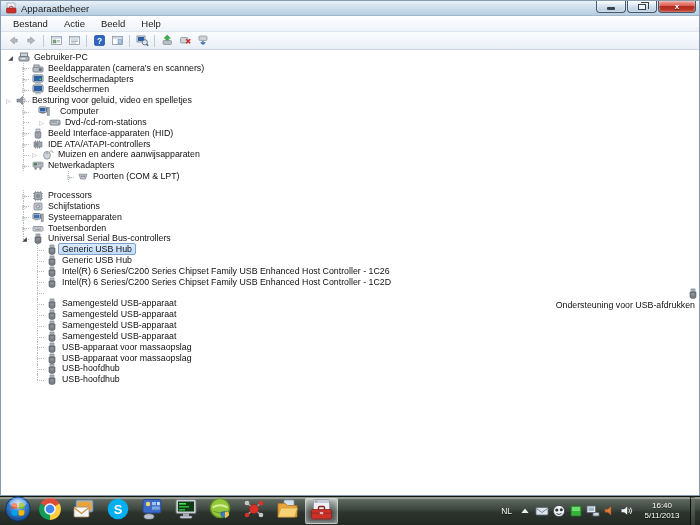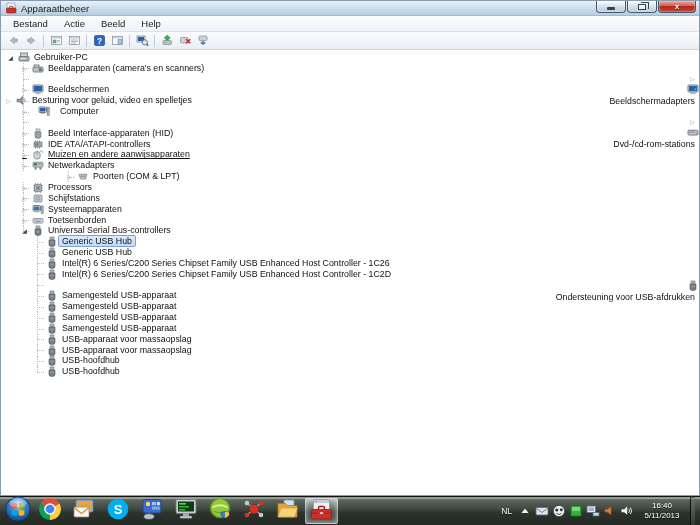--- a/index.html
+++ b/index.html
@@ -227,21 +227,21 @@
           <span class="twisty">▷</span>
           <span class="ticon">
             <svg xmlns="http://www.w3.org/2000/svg" width="12" height="11" viewBox="0 0 12 11">
               <rect x="1" y="4" width="10" height="5" rx="1" fill="#b9bfc6" stroke="#7c848c"></rect>
               <circle cx="8.3" cy="6.5" r="1.6" fill="#646c74"></circle>
               <rect x="2" y="2" width="5" height="2.2" fill="#d2d7db" stroke="#7c848c"></rect>
             </svg>
           </span>
           <span class="tlabel">Beeldapparaten (camera's en scanners)</span>
         </div>
-        <div class="trow cl1" style="padding-left: 17px; flex-direction: column;">
+        <div class="trow cl1" style="padding-left: 17px;">
           <span class="twisty">▷</span>
           <span class="ticon">
             <svg xmlns="http://www.w3.org/2000/svg" width="12" height="11" viewBox="0 0 12 11">
               <rect x="1" y="1" width="10" height="7" rx="1" fill="#dfe5ea" stroke="#6c7680"></rect>
               <rect x="2" y="2" width="8" height="5" fill="#2b5fa6"></rect>
               <circle cx="8.3" cy="5.3" r="1" fill="#3fcf56"></circle>
               <rect x="4" y="8" width="4" height="1.3" fill="#9aa2aa"></rect>
               <rect x="3" y="9.3" width="6" height="1" fill="#b7bec5"></rect>
             </svg>
           </span>
@@ -274,21 +274,21 @@
           <span class="ticon">
             <svg xmlns="http://www.w3.org/2000/svg" width="12" height="11" viewBox="0 0 12 11">
               <rect x="1" y="1" width="7.5" height="5.5" rx="1" fill="#dfe5ea" stroke="#6c7680"></rect>
               <rect x="2" y="2" width="5.5" height="3.5" fill="#2b5fa6"></rect>
               <rect x="9.2" y="1.5" width="2" height="8" fill="#aab2b9" stroke="#6c7680" stroke-width=".6"></rect>
               <rect x="3" y="6.8" width="3.5" height="1" fill="#9aa2aa"></rect>
             </svg>
           </span>
           <span class="tlabel">Computer</span>
         </div>
-        <div class="trow cl1" style="padding-left: 34px; flex-direction: column;">
+        <div class="trow cl1" style="padding-left: 34px;">
           <span class="twisty">▷</span>
           <span class="ticon">
             <svg xmlns="http://www.w3.org/2000/svg" width="12" height="11" viewBox="0 0 12 11">
               <rect x="1" y="3.2" width="10" height="4.8" rx="1" fill="#c3c9cf" stroke="#757d85"></rect>
               <rect x="2" y="4.6" width="6" height="1" fill="#7c848c"></rect>
               <circle cx="9.4" cy="6.3" r=".7" fill="#7c848c"></circle>
             </svg>
           </span>
           <span class="tlabel">Dvd-/cd-rom-stations</span>
         </div>
@@ -306,21 +306,21 @@
           <span class="twisty">▷</span>
           <span class="ticon">
             <svg xmlns="http://www.w3.org/2000/svg" width="12" height="11" viewBox="0 0 12 11">
               <rect x="2" y="3" width="8" height="5" fill="#9fa6ad" stroke="#6d757d" stroke-width=".6"></rect>
               <path d="M3.5 1.5v1.5 M5.5 1.5v1.5 M7.5 1.5v1.5 M3.5 8v1.5 M5.5 8v1.5 M7.5 8v1.5" stroke="#6d757d" stroke-width=".8"></path>
               <rect x="3.2" y="4.2" width="3" height="2.6" fill="#7c848c"></rect>
             </svg>
           </span>
           <span class="tlabel">IDE ATA/ATAPI-controllers</span>
         </div>
-        <div class="trow cl1" style="padding-left: 17px; text-decoration: underline;">
+        <div class="trow cl1" style="padding-left: 27px;">
           <span class="twisty">▷</span>
           <span class="ticon">
             <svg xmlns="http://www.w3.org/2000/svg" width="12" height="11" viewBox="0 0 12 11">
               <ellipse cx="5" cy="6.3" rx="3.4" ry="3.9" fill="#cfd4d9" stroke="#767e86" stroke-width=".7"></ellipse>
               <line x1="5" y1="2.5" x2="5" y2="5.5" stroke="#767e86" stroke-width=".7"></line>
               <path d="M7.8 2.3 q3 -1.3 3.2 1.7" stroke="#767e86" fill="none" stroke-width=".7"></path>
             </svg>
           </span>
           <span class="tlabel">Muizen en andere aanwijsapparaten</span>
         </div>
@@ -342,21 +342,21 @@
           <span class="ticon">
             <svg xmlns="http://www.w3.org/2000/svg" width="12" height="11" viewBox="0 0 12 11">
               <path d="M2 3.2 h8 l-1.6 4.8 h-4.8 z" fill="#c3c9cf" stroke="#757d85" stroke-width=".7"></path>
               <circle cx="4.4" cy="5.2" r=".6" fill="#5f676f"></circle>
               <circle cx="6" cy="5.2" r=".6" fill="#5f676f"></circle>
               <circle cx="7.6" cy="5.2" r=".6" fill="#5f676f"></circle>
             </svg>
           </span>
           <span class="tlabel">Poorten (COM &amp; LPT)</span>
         </div>
-        <div class="trow cl1" style="padding-left: 17px;">
+        <div class="trow cl1" style="padding-left: 17px; margin-top: 8px;">
           <span class="twisty">▷</span>
           <span class="ticon">
             <svg xmlns="http://www.w3.org/2000/svg" width="12" height="11" viewBox="0 0 12 11">
               <path d="M3.5 1.2v1.5 M6 1.2v1.5 M8.5 1.2v1.5 M3.5 9.3v1.5 M6 9.3v1.5 M8.5 9.3v1.5 M1.2 3.5h1.5 M1.2 6h1.5 M1.2 8.5h1.5 M9.3 3.5h1.5 M9.3 6h1.5 M9.3 8.5h1.5" stroke="#6d757d" stroke-width=".8"></path>
               <rect x="2.7" y="2.7" width="6.6" height="6.6" fill="#aab1b8" stroke="#6d757d" stroke-width=".7"></rect>
               <rect x="4.2" y="4.2" width="3.6" height="3.6" fill="#848c94"></rect>
             </svg>
           </span>
           <span class="tlabel">Processors</span>
         </div>

